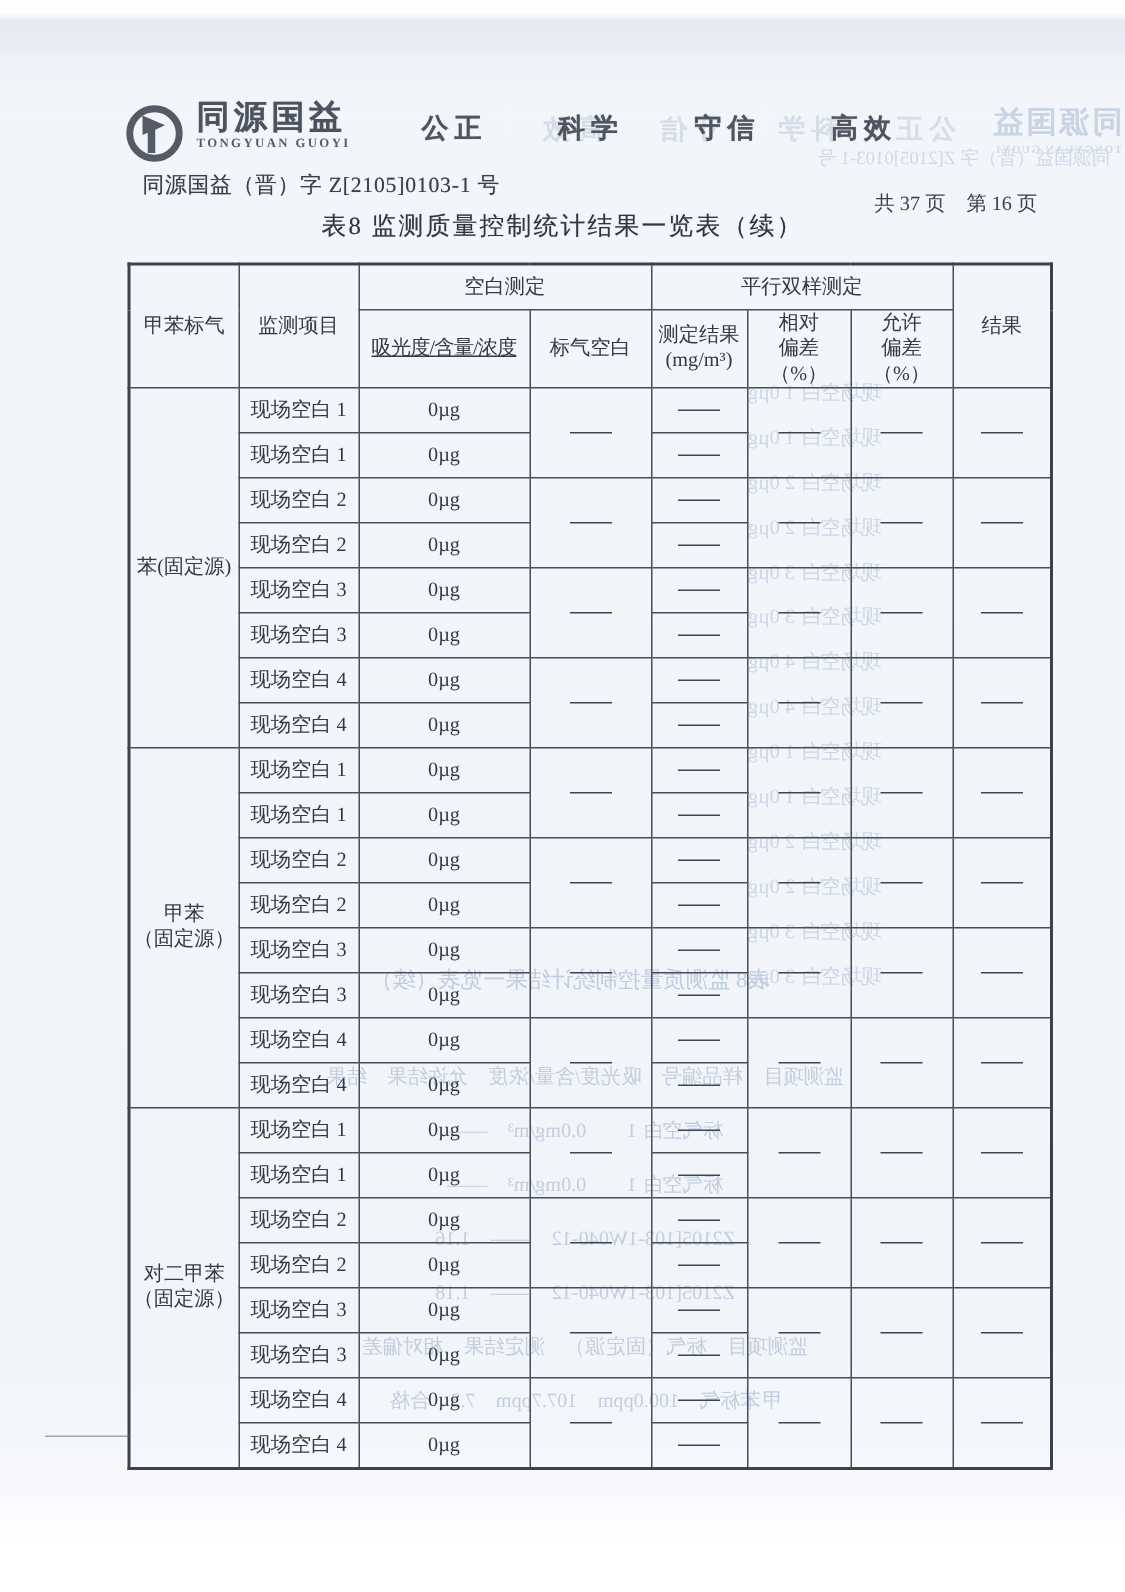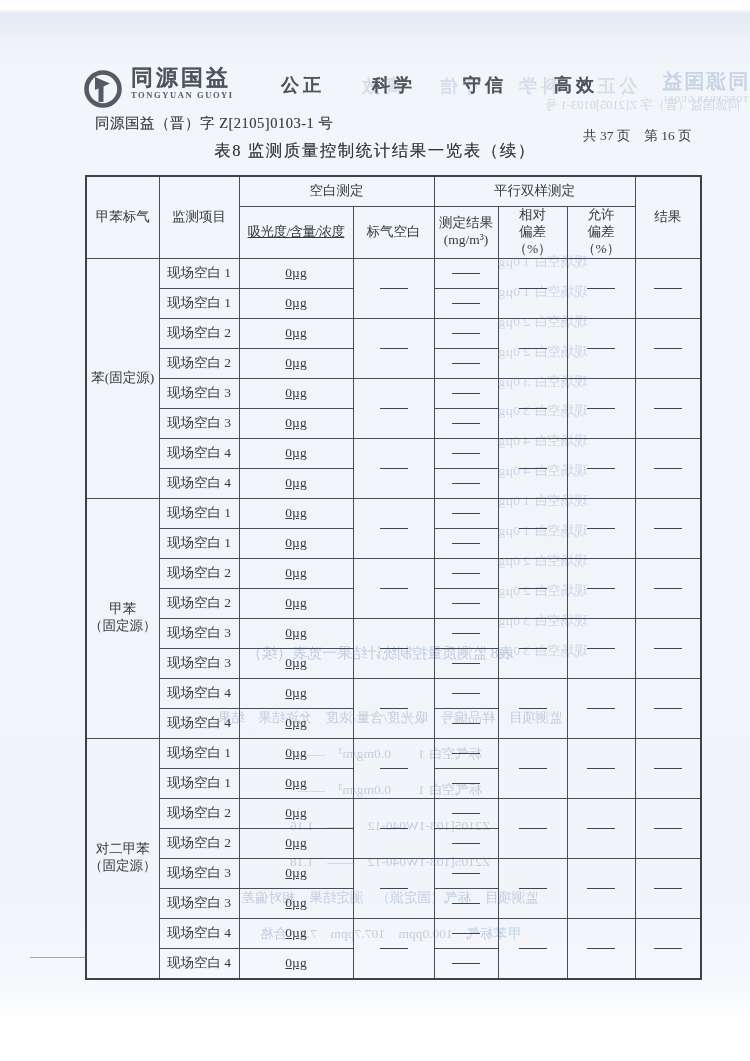--- a/index.html
+++ b/index.html
@@ -41,21 +41,21 @@
   table.qc th,table.qc td{
     border:1px solid #474d59;
     font-weight:normal;font-size:13.5px;color:#333a45;
     padding:0 2px;text-align:center;vertical-align:middle;
     line-height:1.25;overflow:hidden;
   }
   thead tr.h1 th{height:29px;}
   thead tr.h2 th{height:34px;}
   tbody td{height:29px;}
   th.absorb{font-size:12.5px;letter-spacing:-0.6px;text-decoration:underline;}
-  td.value-cell{text-align:left;padding-left:9px;text-decoration:underline;}
+  td.value-cell{text-align:left;padding-left:9px;}
   td.project-cell{line-height:1.55;letter-spacing:0;font-family:Liberation Serif, serif;}
   .dash{display:inline-block;width:28px;border-top:1.6px solid #3e4450;vertical-align:middle;}
   .stray-line{position:absolute;left:30px;top:957px;width:57px;border-top:1.5px solid rgba(90,100,118,.55);}
 
   
   .ghost{position:absolute;transform:scaleX(-1);color:#c8d3e4;pointer-events:none;white-space:nowrap;}
   .ghost-brand{left:610px;top:68px;width:138px;text-align:left;}
   .ghost-brand .g-cn{font-weight:bold;font-size:20px;letter-spacing:2px;}
   .ghost-brand .g-en{font-weight:bold;font-size:7.5px;letter-spacing:1px;color:#d2dbe9;}
   .ghost-slogan{left:233px;top:74px;width:404px;font-weight:bold;font-size:18px;

